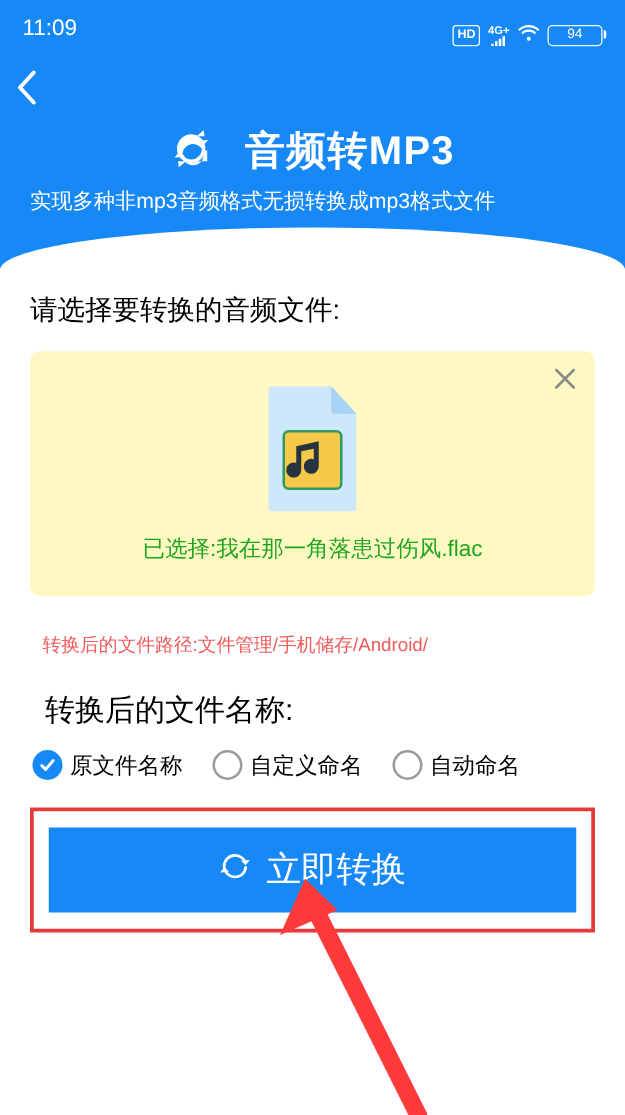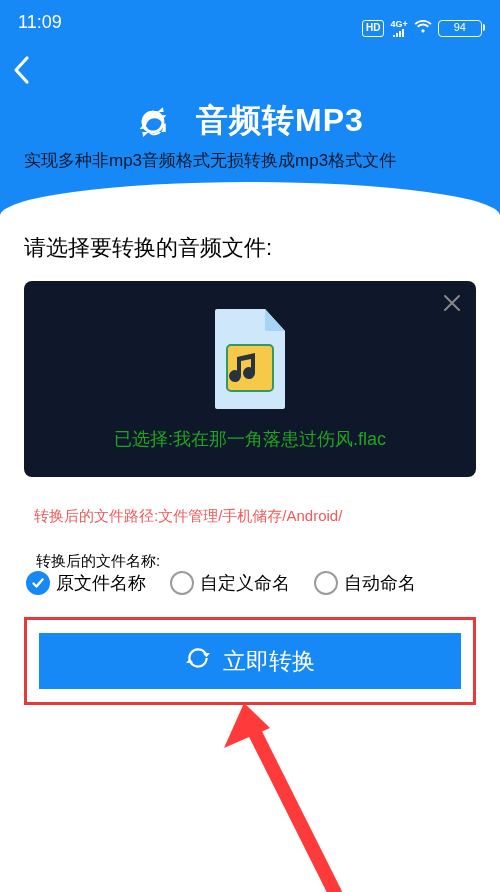--- a/index.html
+++ b/index.html
@@ -66,32 +66,32 @@
     }
     .back-btn {
       position: absolute;
       left: 12px;
       top: 55px;
       color: #fff;
     }
     .title-row {
       display: flex;
       justify-content: center;
-      align-items: flex-end;
+      align-items: center;
       gap: 26px;
       margin-top: 58px;
       color: #fff;
     }
     .title-text {
       font-size: 32px;
       font-weight: 600;
       letter-spacing: 1px;
     }
     .subtitle {
-      color: #0f172a;
+      color: #ffffff;
       font-size: 17px;
       text-align: left;
       margin-top: 6px;
       padding-left: 24px;
       font-weight: 400;
     }
     .curve-mask {
       position: absolute;
       left: 0; right: 0; bottom: -1px;
       height: 34px;
@@ -101,21 +101,21 @@
     .main-content {
       padding: 0 24px 24px 24px;
     }
     .select-label {
       font-size: 22px;
       font-weight: 500;
       margin-top: 18px;
       margin-bottom: 18px;
     }
     .file-card {
-      background: #0f172a;
+      background: #fef9c3;
       border-radius: 8px;
       padding: 20px 16px 26px 16px;
       position: relative;
       text-align: center;
     }
     .close-x {
       position: absolute;
       right: 14px;
       top: 12px;
       cursor: pointer;
@@ -131,29 +131,30 @@
       font-size: 18px;
       font-weight: 400;
     }
     .path-text {
       color: #f05a5a;
       font-size: 15px;
       margin-top: 30px;
       margin-left: 10px;
     }
     .name-label {
-      font-size: 15px;
+      font-size: 24px;
       font-weight: 500;
       margin-top: 26px;
       margin-left: 12px;
     }
     .radio-row {
       display: flex;
       align-items: center;
       gap: 8px;
+      margin-top: 16px;
       margin-left: 2px;
     }
     .radio-opt {
       display: flex;
       align-items: center;
       gap: 6px;
       font-size: 18px;
       cursor: pointer;
     }
     .radio-circle {
@@ -175,22 +176,22 @@
       padding: 13px 12px;
       position: relative;
     }
     .convert-btn {
       background: #1789f7;
       color: #fff;
       display: flex;
       align-items: center;
       justify-content: center;
       gap: 12px;
-      height: 56px;
-      font-size: 23px;
+      height: 68px;
+      font-size: 28px;
       font-weight: 500;
       cursor: pointer;
     }
     .arrow-svg {
       position: absolute;
       pointer-events: none;
     }
   </style>
 </head>
 <body>

